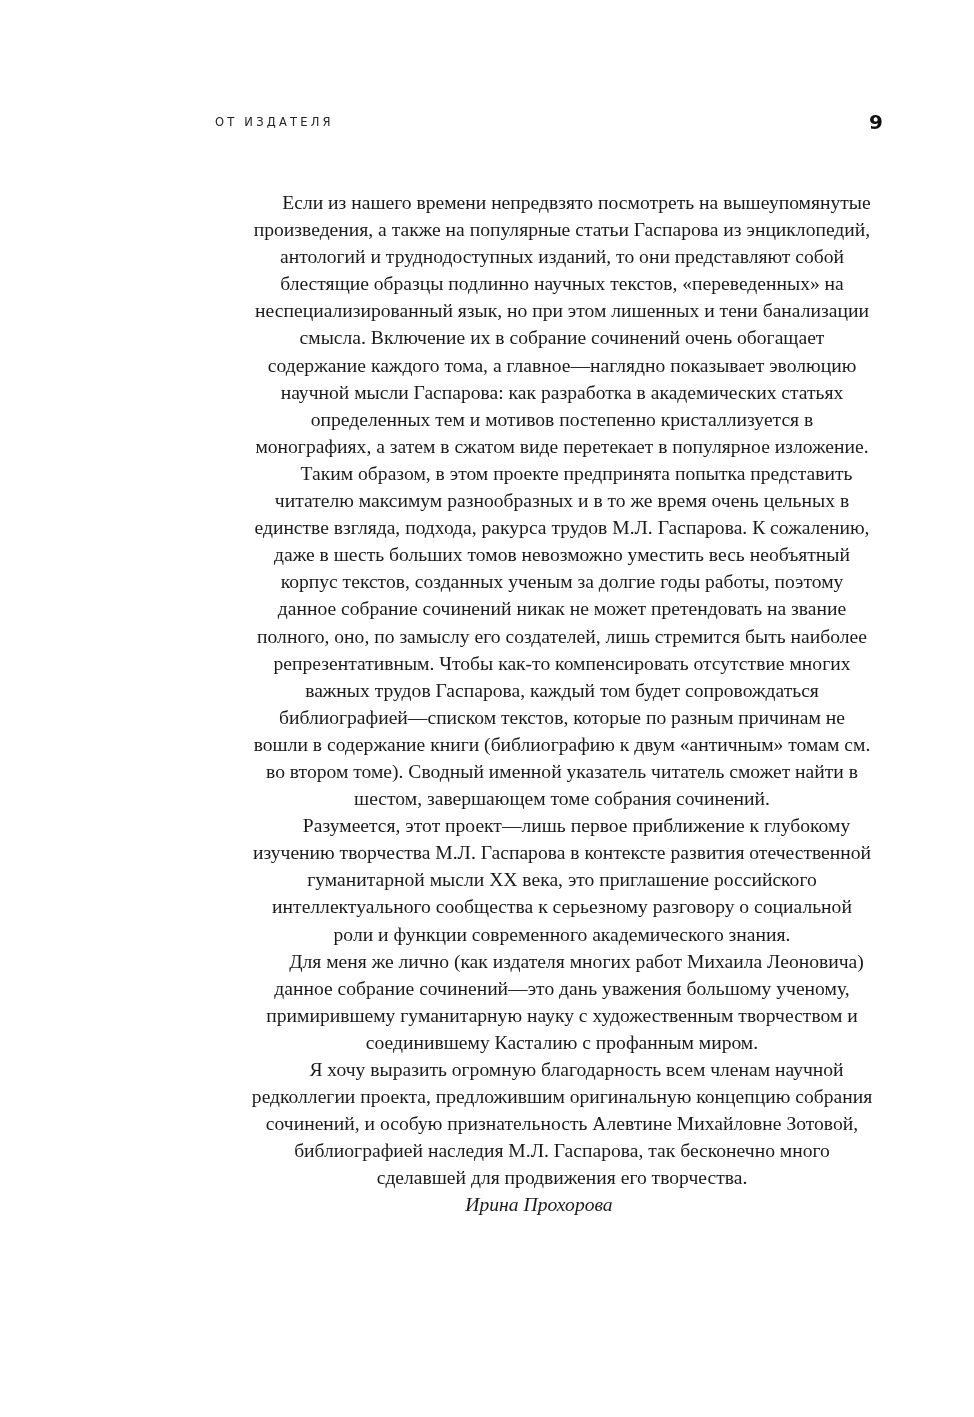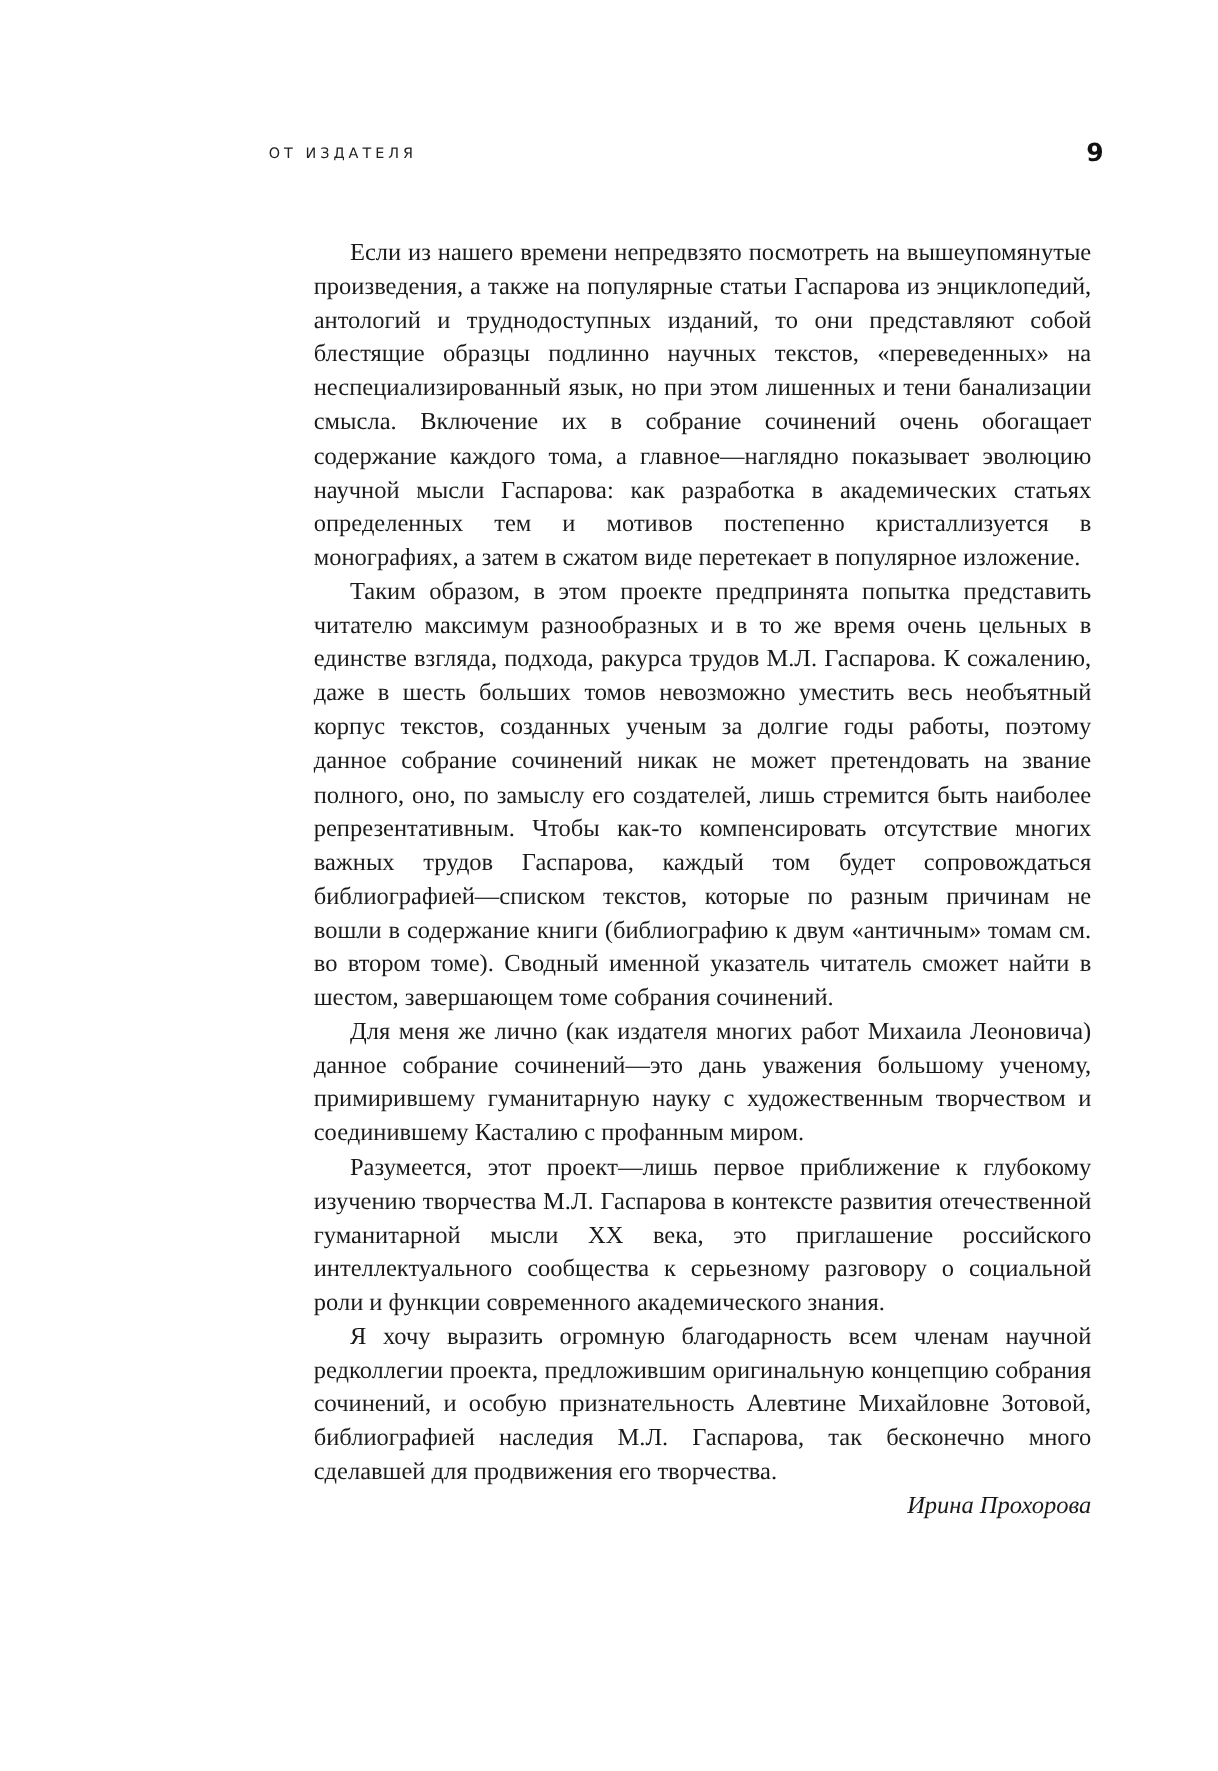--- a/index.html
+++ b/index.html
@@ -54,20 +54,21 @@
       font-family: "Liberation Serif", serif;
       font-size: 19.6px;
       line-height: 27.1px;
       color: #1a1a1a;
       text-align: justify;
       hyphens: manual;
     }
     .body-text p {
       margin: 0;
       text-indent: 0;
+      text-align: center;
     }
     .body-text p.indent {
       text-indent: 29px;
       margin-left: 46px;
     }
     .signature {
       text-align: right;
       font-style: italic;
       margin: 0;
     }
@@ -77,18 +78,18 @@
 
 <div class="page">
   <div class="running-head">
     <span class="section-title">ОТ ИЗДАТЕЛЯ</span>
     <span class="page-number">9</span>
   </div>
 
   <div class="body-text">
     <p class="indent">Если из нашего времени непредвзято посмотреть на вышеупомянутые произведения, а также на популярные статьи Гаспарова из энциклопедий, антологий и труднодоступных изданий, то они представляют собой блестя­щие образцы подлинно научных текстов, «переведенных» на неспециализи­рованный язык, но при этом лишенных и тени банализации смысла. Вклю­чение их в собрание сочинений очень обогащает содержание каждого тома, а главное—наглядно показывает эволюцию научной мысли Гаспарова: как разработка в академических статьях определенных тем и мотивов постепен­но кристаллизуется в монографиях, а затем в сжатом виде перетекает в по­пулярное изложение.</p>
     <p class="indent">Таким образом, в этом проекте предпринята попытка представить чита­телю максимум разнообразных и в то же время очень цельных в единстве взгляда, подхода, ракурса трудов М.Л. Гаспарова. К сожалению, даже в шесть больших томов невозможно уместить весь необъятный корпус текстов, со­зданных ученым за долгие годы работы, поэтому данное собрание сочине­ний никак не может претендовать на звание полного, оно, по замыслу его создателей, лишь стремится быть наиболее репрезентативным. Чтобы как-то компенсировать отсутствие многих важных трудов Гаспарова, каждый том будет сопровождаться библиографией—списком текстов, которые по разным причинам не вошли в содержание книги (библиографию к двум «античным» томам см. во втором томе). Сводный именной указатель читатель сможет найти в шестом, завершающем томе собрания сочинений.</p>
+    <p class="indent">Разумеется, этот проект—лишь первое приближение к глубокому изуче­нию творчества М.Л. Гаспарова в контексте развития отечественной гума­нитарной мысли XX века, это приглашение российского интеллектуального сообщества к серьезному разговору о социальной роли и функции современ­ного академического знания.</p>
     <p class="indent">Для меня же лично (как издателя многих работ Михаила Леоновича) дан­ное собрание сочинений—это дань уважения большому ученому, примирив­шему гуманитарную науку с художественным творчеством и соединившему Касталию с профанным миром.</p>
-    <p class="indent">Разумеется, этот проект—лишь первое приближение к глубокому изуче­нию творчества М.Л. Гаспарова в контексте развития отечественной гума­нитарной мысли XX века, это приглашение российского интеллектуального сообщества к серьезному разговору о социальной роли и функции современ­ного академического знания.</p>
     <p class="indent">Я хочу выразить огромную благодарность всем членам научной редколле­гии проекта, предложившим оригинальную концепцию собрания сочинений, и особую признательность Алевтине Михайловне Зотовой, библиографией наследия М.Л. Гаспарова, так бесконечно много сделавшей для продвиже­ния его творчества.</p>
     <p class="signature">Ирина Прохорова</p>
   </div>
 </div>
 
 </body></html>

